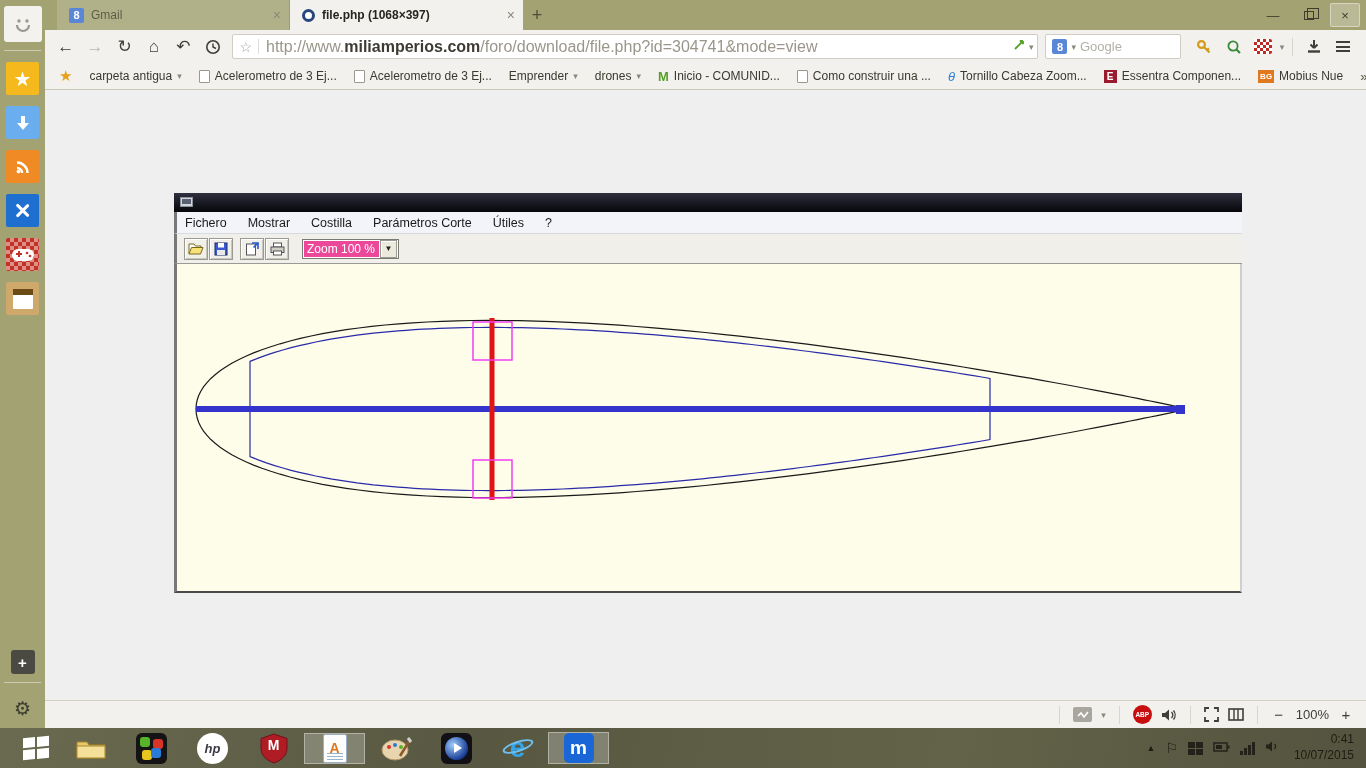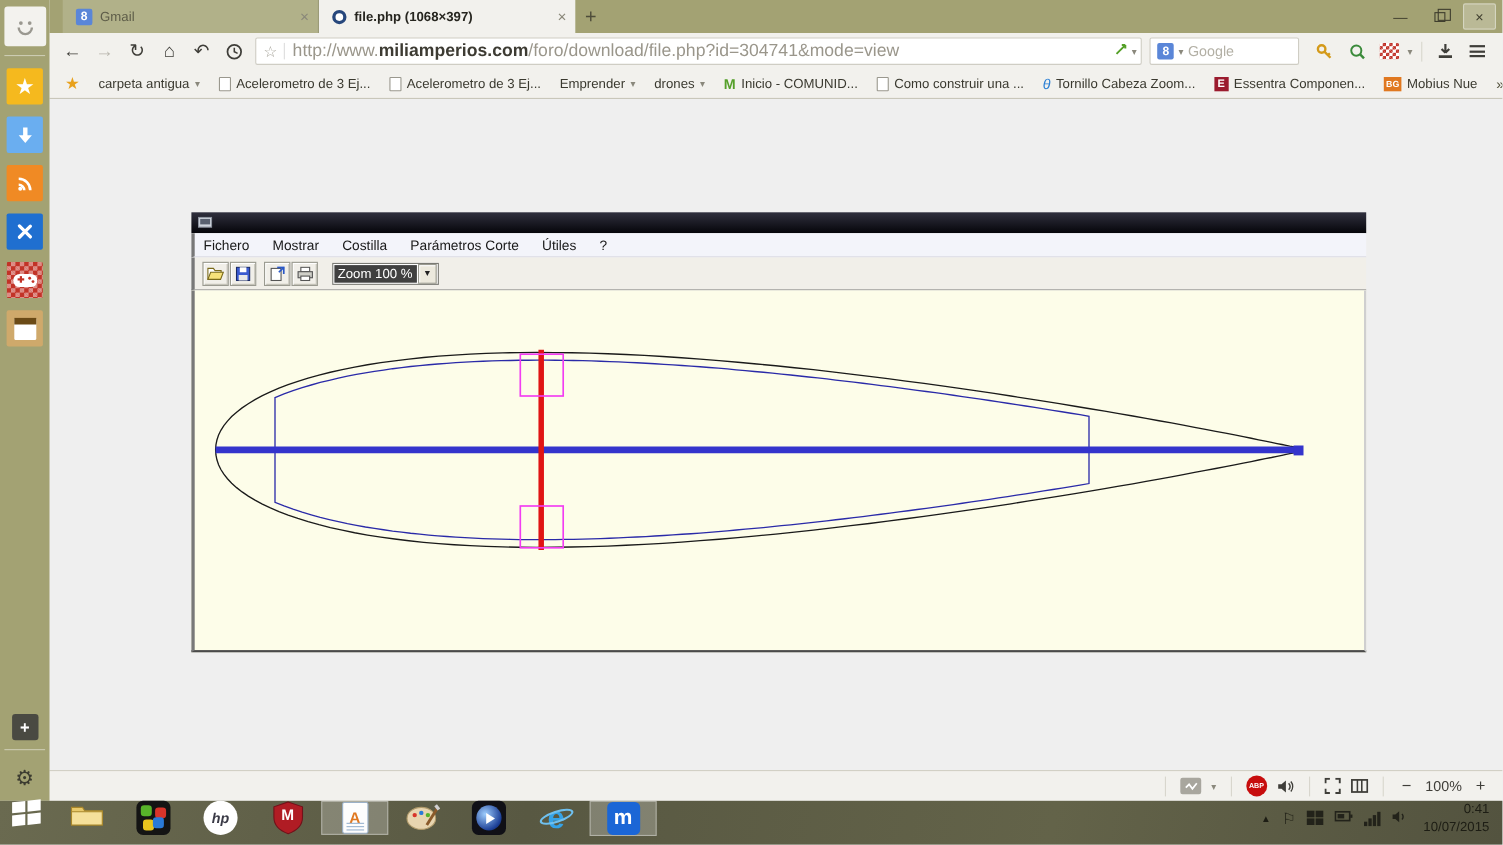--- a/index.html
+++ b/index.html
@@ -77,39 +77,39 @@
   .viewport { position:absolute; left:0; right:0; top:90px; height:610px; background:#efefef; }
 
   
   .tracfoil { position:absolute; left:129px; top:103px; width:1068px; height:400px; }
   .tf-title { height:19px; background:linear-gradient(#30303e,#05050a); color:#fff; display:flex; align-items:center; gap:5px; padding:0 6px; font-size:12px; font-weight:bold; }
   .tf-menu { height:22px; background:#f3f4fa; border-left:3px solid #787878; border-bottom:1px solid #d9d9e2; display:flex; align-items:center; gap:21px; padding-left:8px; font-size:12.5px; color:#1a1a1a; }
   .tf-toolbar { height:30px; background:#f1efe9; border-left:3px solid #787878; border-bottom:1px solid #9a9a96; display:flex; align-items:center; padding-left:7px; }
   .tf-ibtn { width:24px; height:22px; background:#f1efe9; border:1px solid #9a9a90; box-shadow:inset 1px 1px 0 #fff, inset -1px -1px 0 #c9c7bd; display:flex; align-items:center; justify-content:center; margin-right:1px; }
   .tf-gap { width:6px; }
   .tf-combo { display:flex; align-items:center; border:1px solid #7a7a74; background:#fff; height:20px; margin-left:12px; }
-  .tf-combo .val { width:75px; height:16px; margin:1px 0 1px 1px; background:#404040; color:#fff; font-size:12px; padding:1px 3px; white-space:nowrap; overflow:hidden; }
+  .tf-combo .val { width:75px; height:16px; margin:1px 0 1px 1px; background:#ec4899; color:#fff; font-size:12px; padding:1px 3px; white-space:nowrap; overflow:hidden; }
   .tf-combo .cbtn { width:17px; height:18px; background:#ece9dd; border:1px solid #9a9a90; box-shadow:inset 1px 1px 0 #fff; font-size:8px; display:flex; align-items:center; justify-content:center; color:#222; margin:0 1px; }
   .tf-btns { display:flex; gap:3px; margin-left:15px; }
   .tf-btn { height:22px; background:#f2f0ea; border:1px solid #8a8a82; box-shadow:inset 1px 1px 0 #fff, inset -1px -1px 0 #bcbab0; font-size:12px; font-family:"Liberation Sans",sans-serif; color:#111; }
   .tf-btn:nth-child(1){width:64px}.tf-btn:nth-child(2){width:66px}.tf-btn:nth-child(3){width:64px}
   .tf-btn:nth-child(4){width:86px}.tf-btn:nth-child(5){width:82px}.tf-btn:nth-child(6){width:64px}
   .tf-canvas { height:329px; background:#fdfde9; border-left:3px solid #787878; border-right:2px solid #cfcfcf; border-bottom:2px solid #4a4a4a; }
   .tf-canvas svg { display:block; width:100%; height:100%; }
 
   .statusbar { position:absolute; left:0; right:0; top:700px; height:28px; background:#f2f1ed; border-top:1px solid #d2d0c5; display:flex; align-items:center; justify-content:flex-end; gap:9px; padding-right:12px; }
   .st-ic { display:flex; align-items:center; justify-content:center; color:#3f3e39; }
   .abp { width:19px; height:19px; border-radius:50%; background:#c70d0d; color:#fff; font-size:6.5px; font-weight:bold; display:flex; align-items:center; justify-content:center; }
   .snap { width:19px; height:15px; background:#a8a69e; border-radius:2px; display:flex; align-items:center; justify-content:center; }
   .zoomtxt { font-size:13px; color:#3f3e39; }
   .pm { font-size:15px; color:#3f3e39; width:16px; text-align:center; }
 
   
   .taskbar { position:absolute; left:0; bottom:0; width:1366px; height:40px;
-             background:linear-gradient(100deg,#6a6a50 0%,#585842 35%,#636349 70%,#53533f 100%); display:flex; align-items:flex-start; z-index:10; }
+             background:linear-gradient(100deg,#6a6a50 0%,#585842 35%,#636349 70%,#53533f 100%); display:flex; align-items:center; z-index:10;padding-left:12px; }
   .tb-start { width:48px; display:flex; align-items:center; justify-content:center; }
   .tb-slot { width:61px; display:flex; align-items:center; justify-content:center; }
   .tb-slot.hl { background:rgba(255,255,255,.24); border:1px solid rgba(255,255,255,.38); }
   .win-grid { display:grid; grid-template-columns:12px 12px; grid-template-rows:10px 10px; gap:2px; transform:skewY(-6deg); }
   .win-grid i { background:#fff; }
   .puzzle { width:31px; height:31px; background:#141414; border-radius:6px; position:relative; }
   .puzzle i { position:absolute; width:10px; height:10px; border-radius:3px; }
   .hp { width:31px; height:31px; border-radius:50%; background:#fff; color:#3a3a46; font-weight:bold; font-style:italic; font-size:13px; display:flex; align-items:center; justify-content:center; }
   .shield { position:relative; width:30px; height:31px; }
   .shield span { position:absolute; left:0; top:4px; width:30px; text-align:center; color:#fff; font-weight:bold; font-size:14px; }

